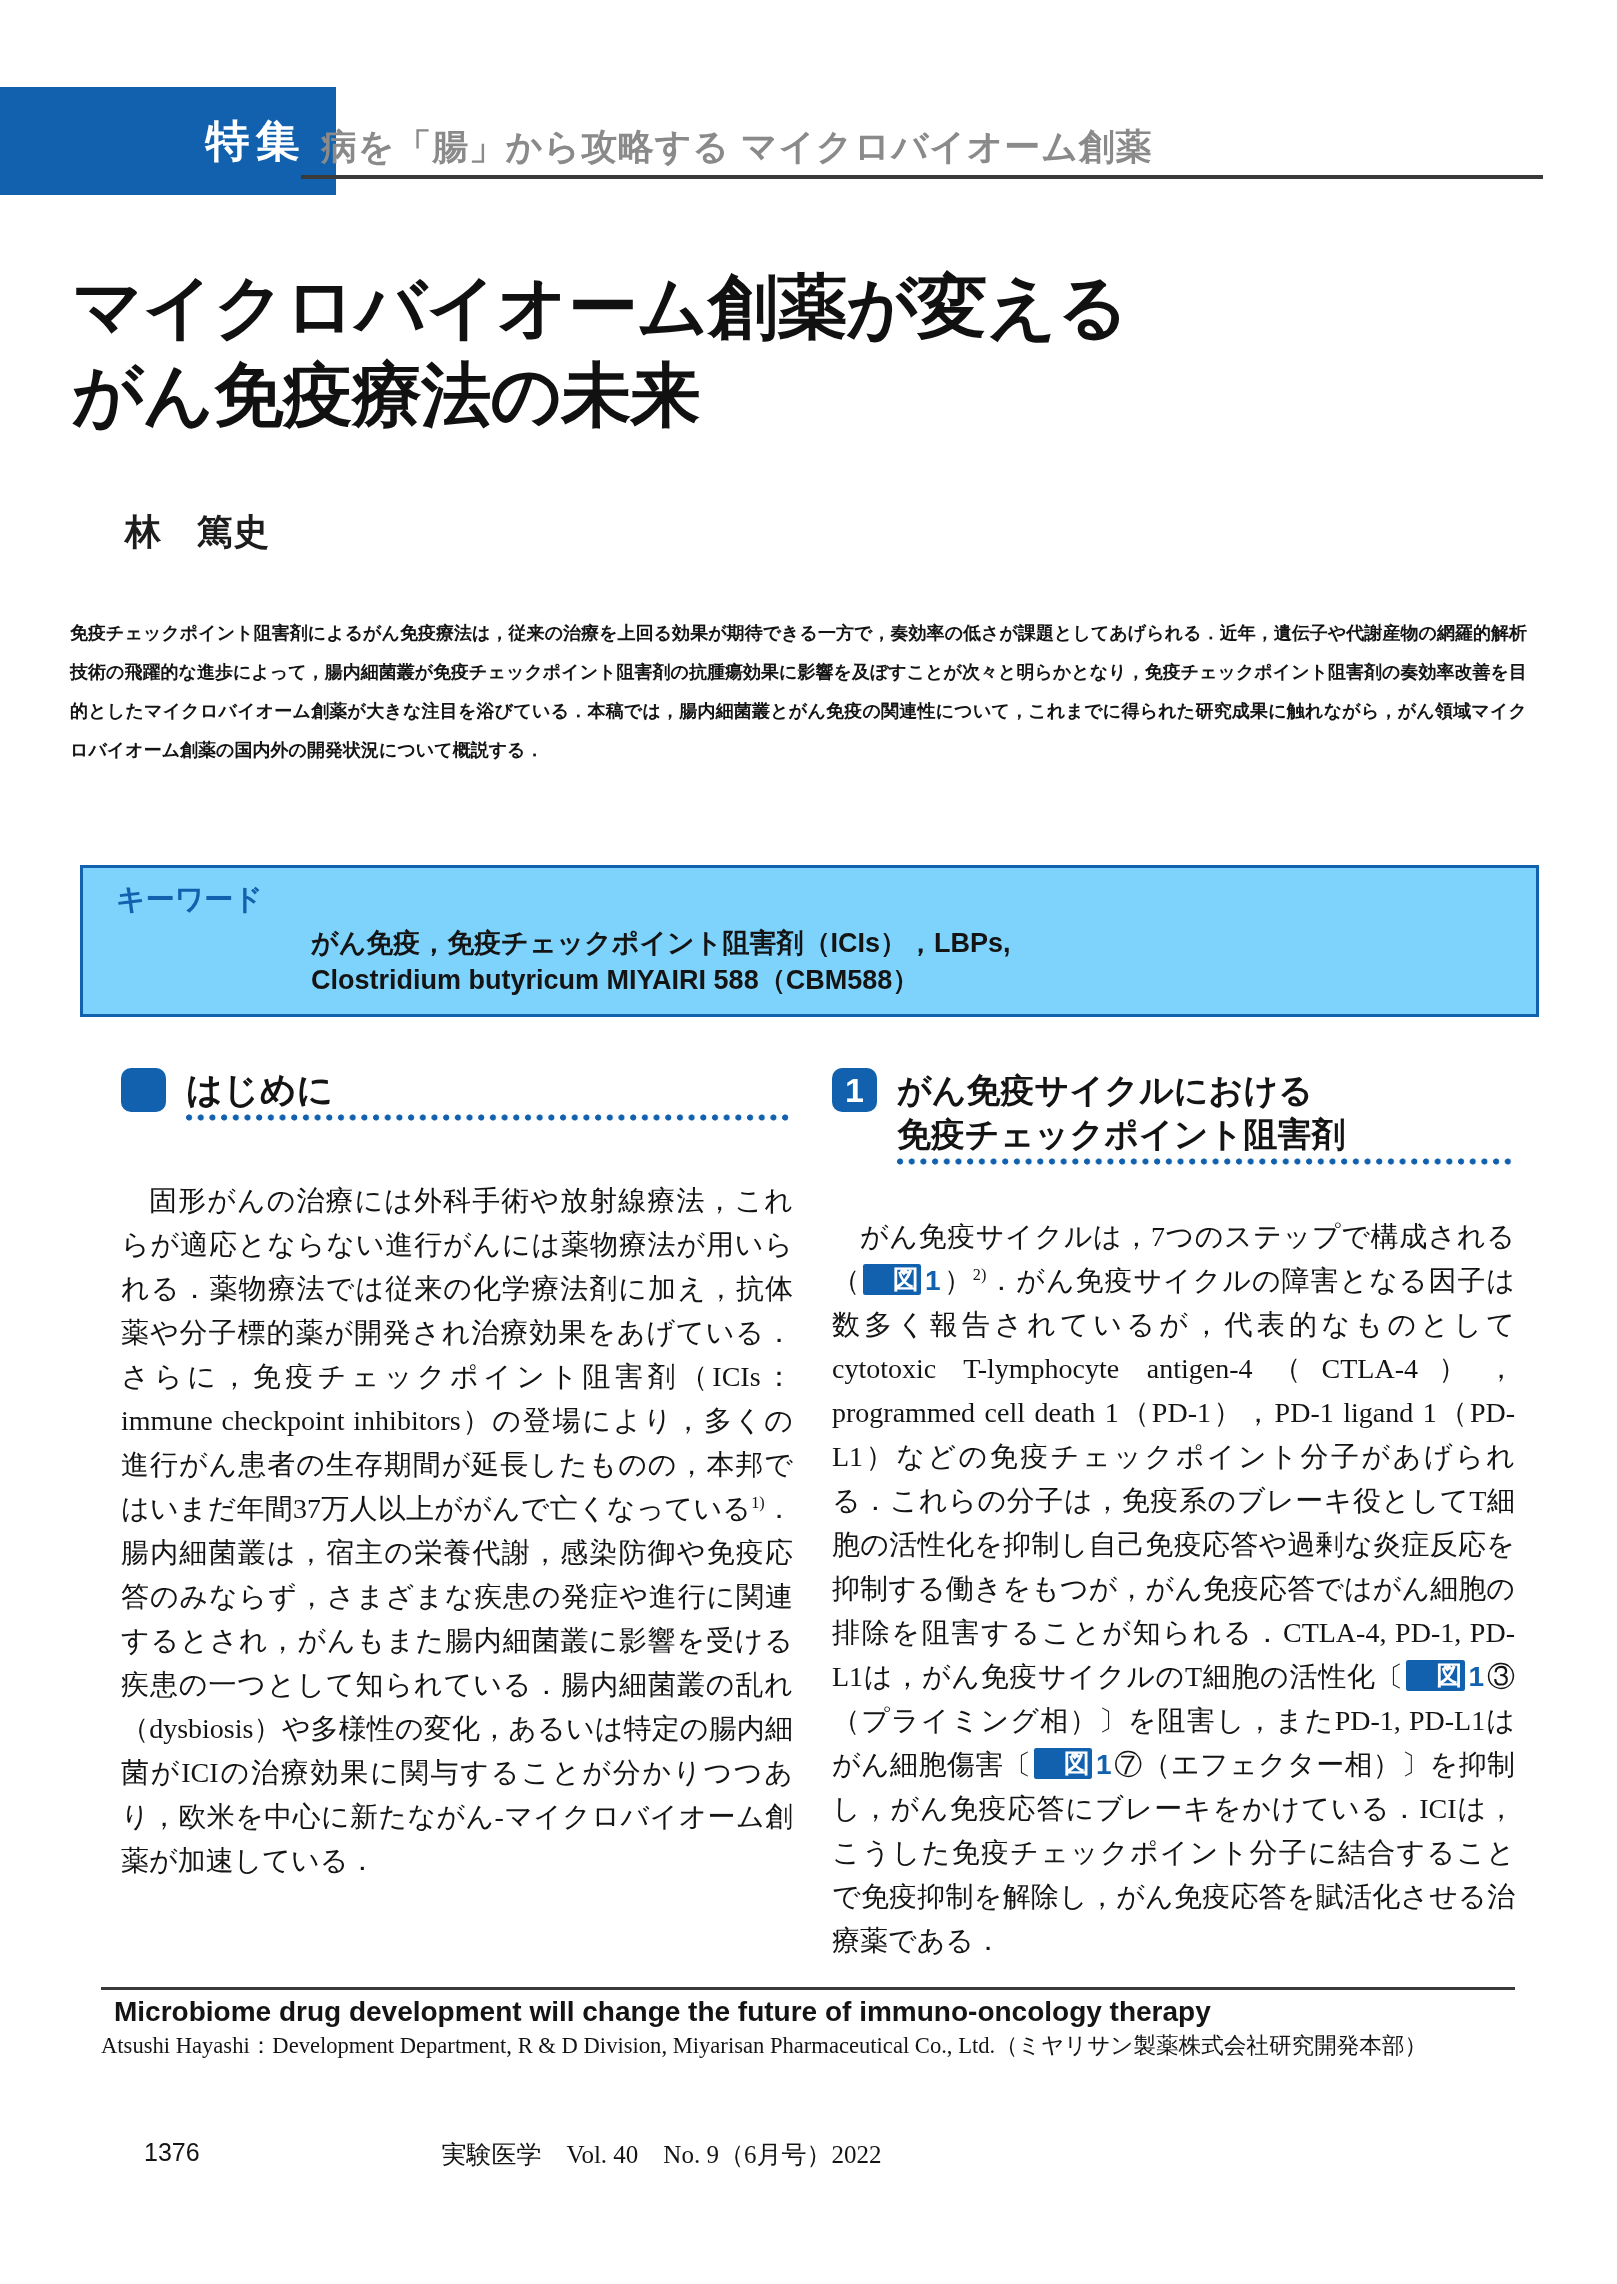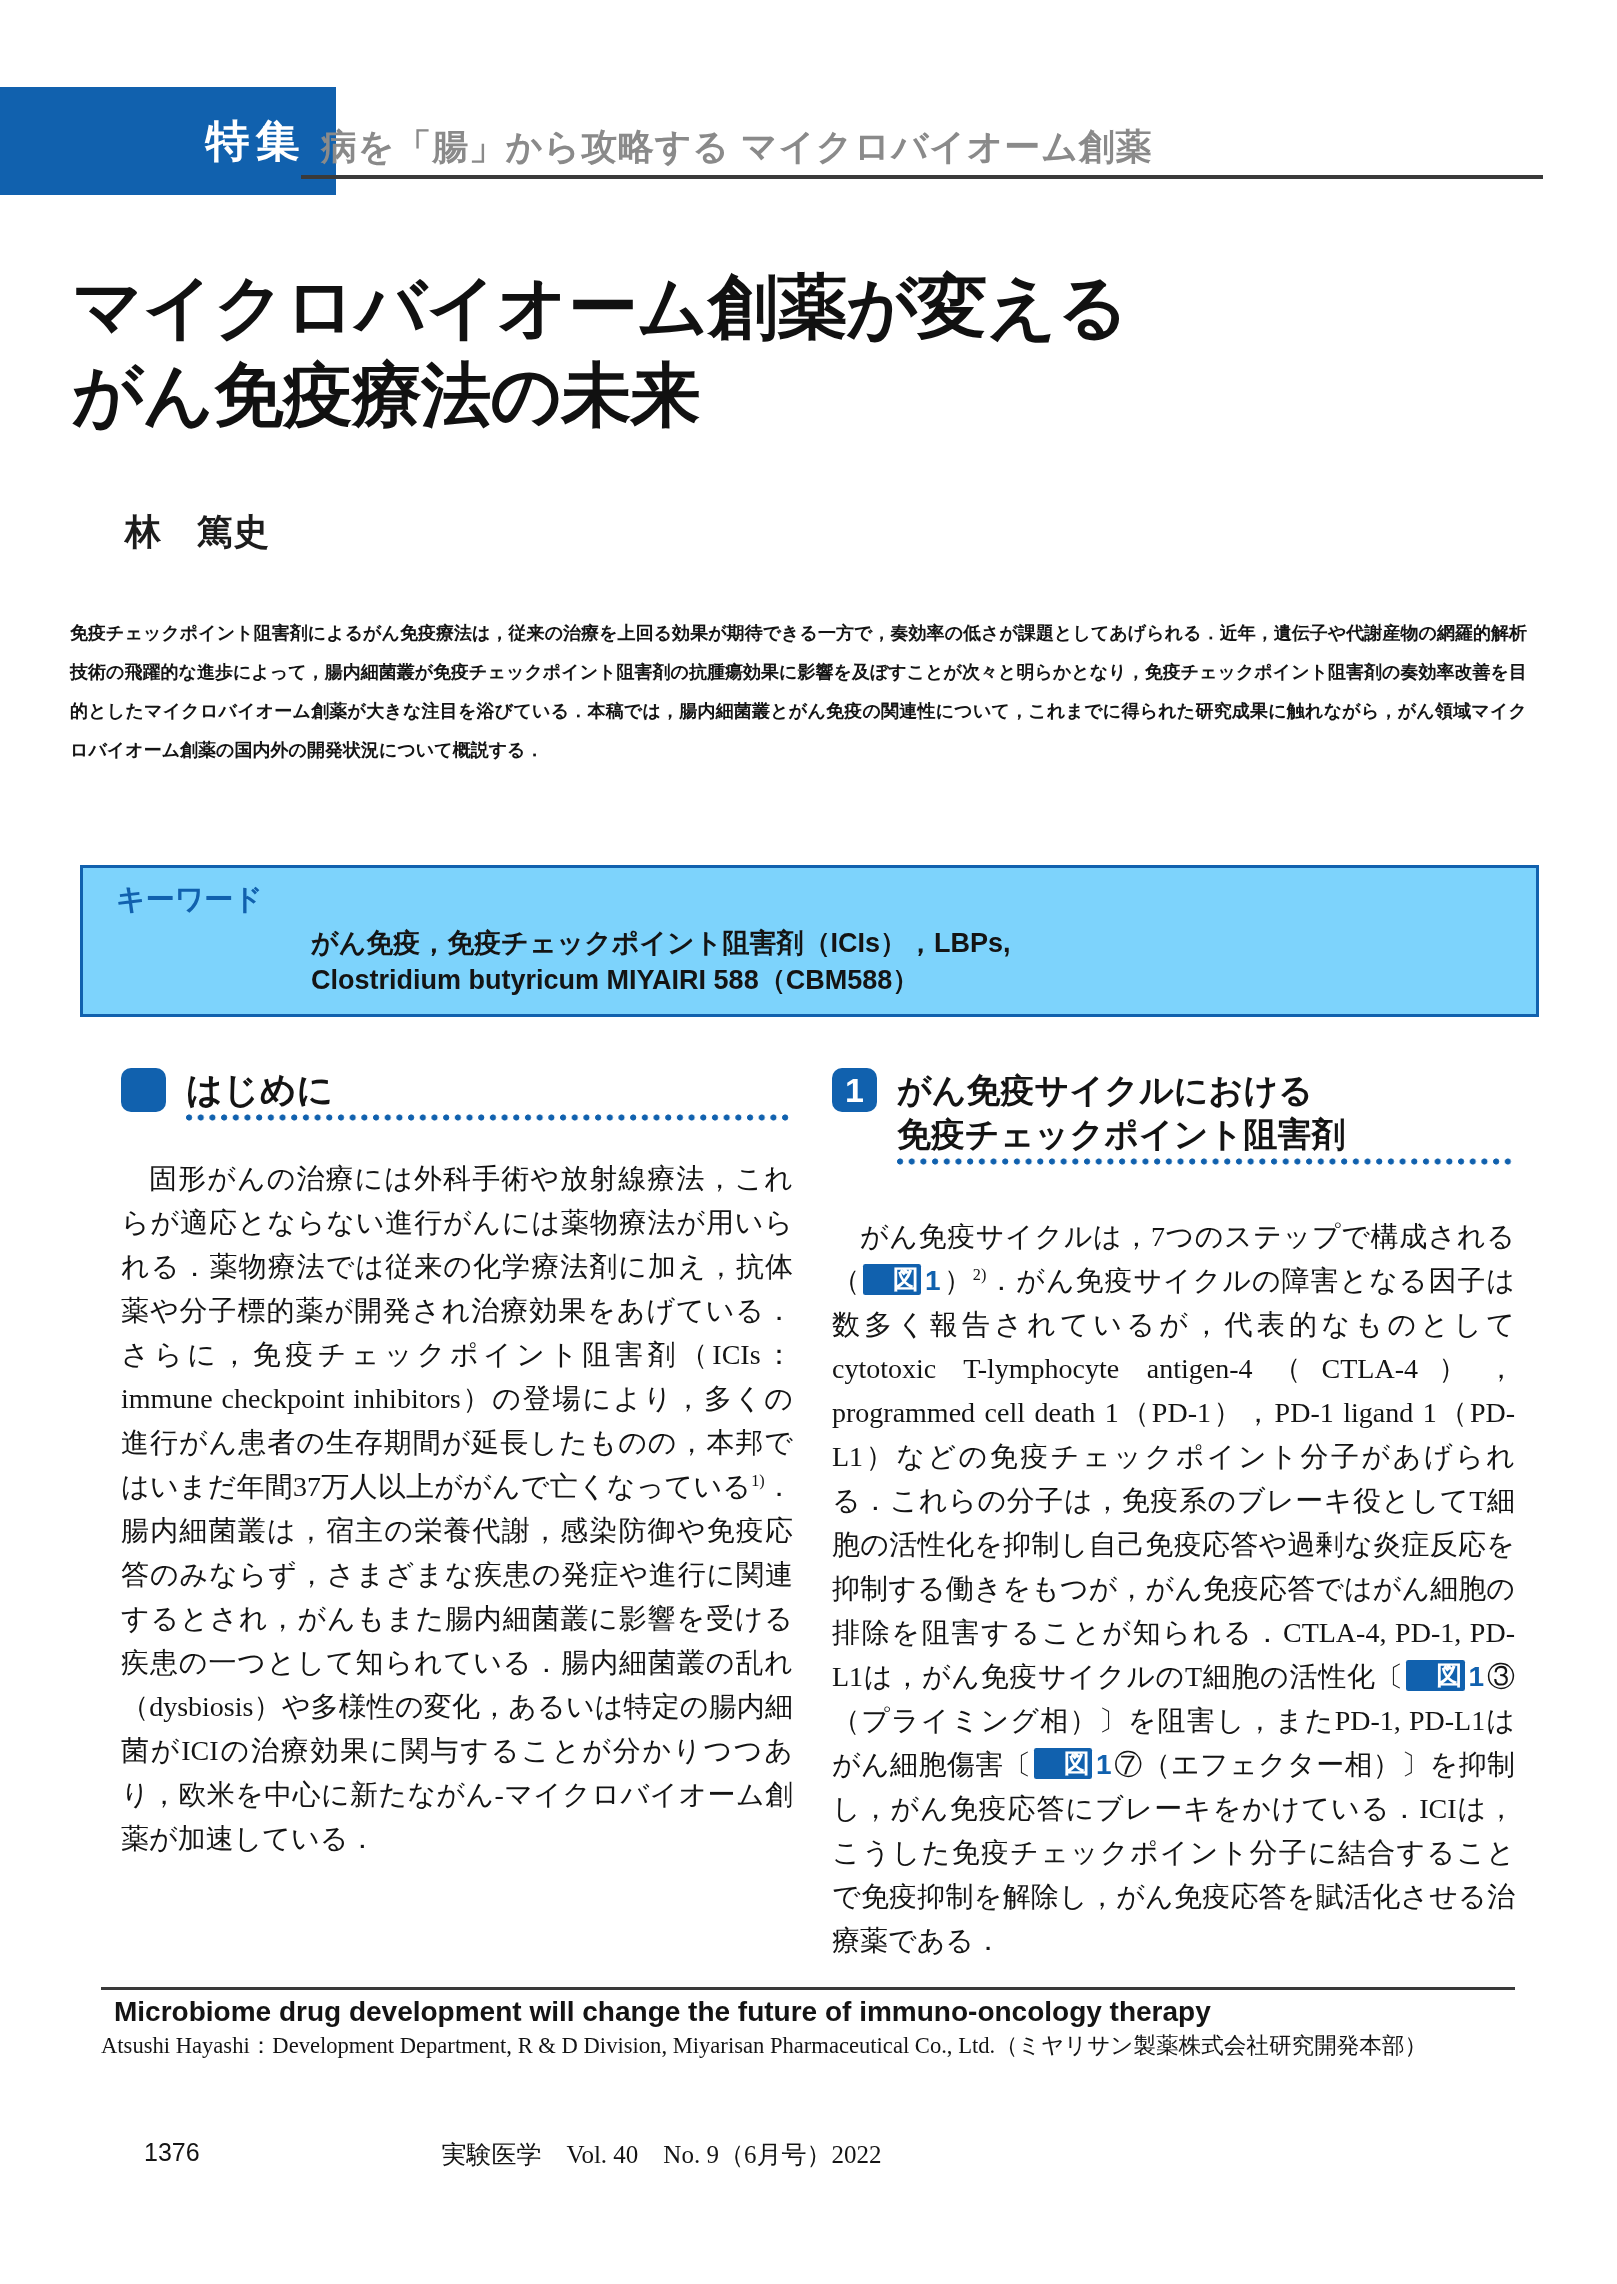--- a/index.html
+++ b/index.html
@@ -104,21 +104,21 @@
   .dotted-rule {
     margin-left:65px; height:7px; margin-top:1.6px;
     background-image:radial-gradient(circle at 3.1px 3.5px, var(--accent) 2.7px, transparent 3.4px);
     background-size:11.7px 7px; background-repeat:repeat-x;
   }
   .body-text {
     font-size:28px; line-height:44px; text-align:justify;
     font-family:"Liberation Serif","DejaVu Serif",serif;
     color:#141414; text-indent:1em;
   }
-  .col-left  .body-text { margin-top:36px; }
+  .col-left  .body-text { margin-top:58px; }
   .col-right .body-text { margin-top:50px; }
 
   
   .seg-t {}
   .seg-figbox {
     display:inline-block; background:var(--accent); color:#ffffff;
     font-family:"Liberation Sans","DejaVu Sans",sans-serif;
     font-weight:bold; font-size:26px; line-height:31px;
     padding:0 2.3px; border-radius:2.3px; vertical-align:1.6px; margin-left:1.6px;
   }

